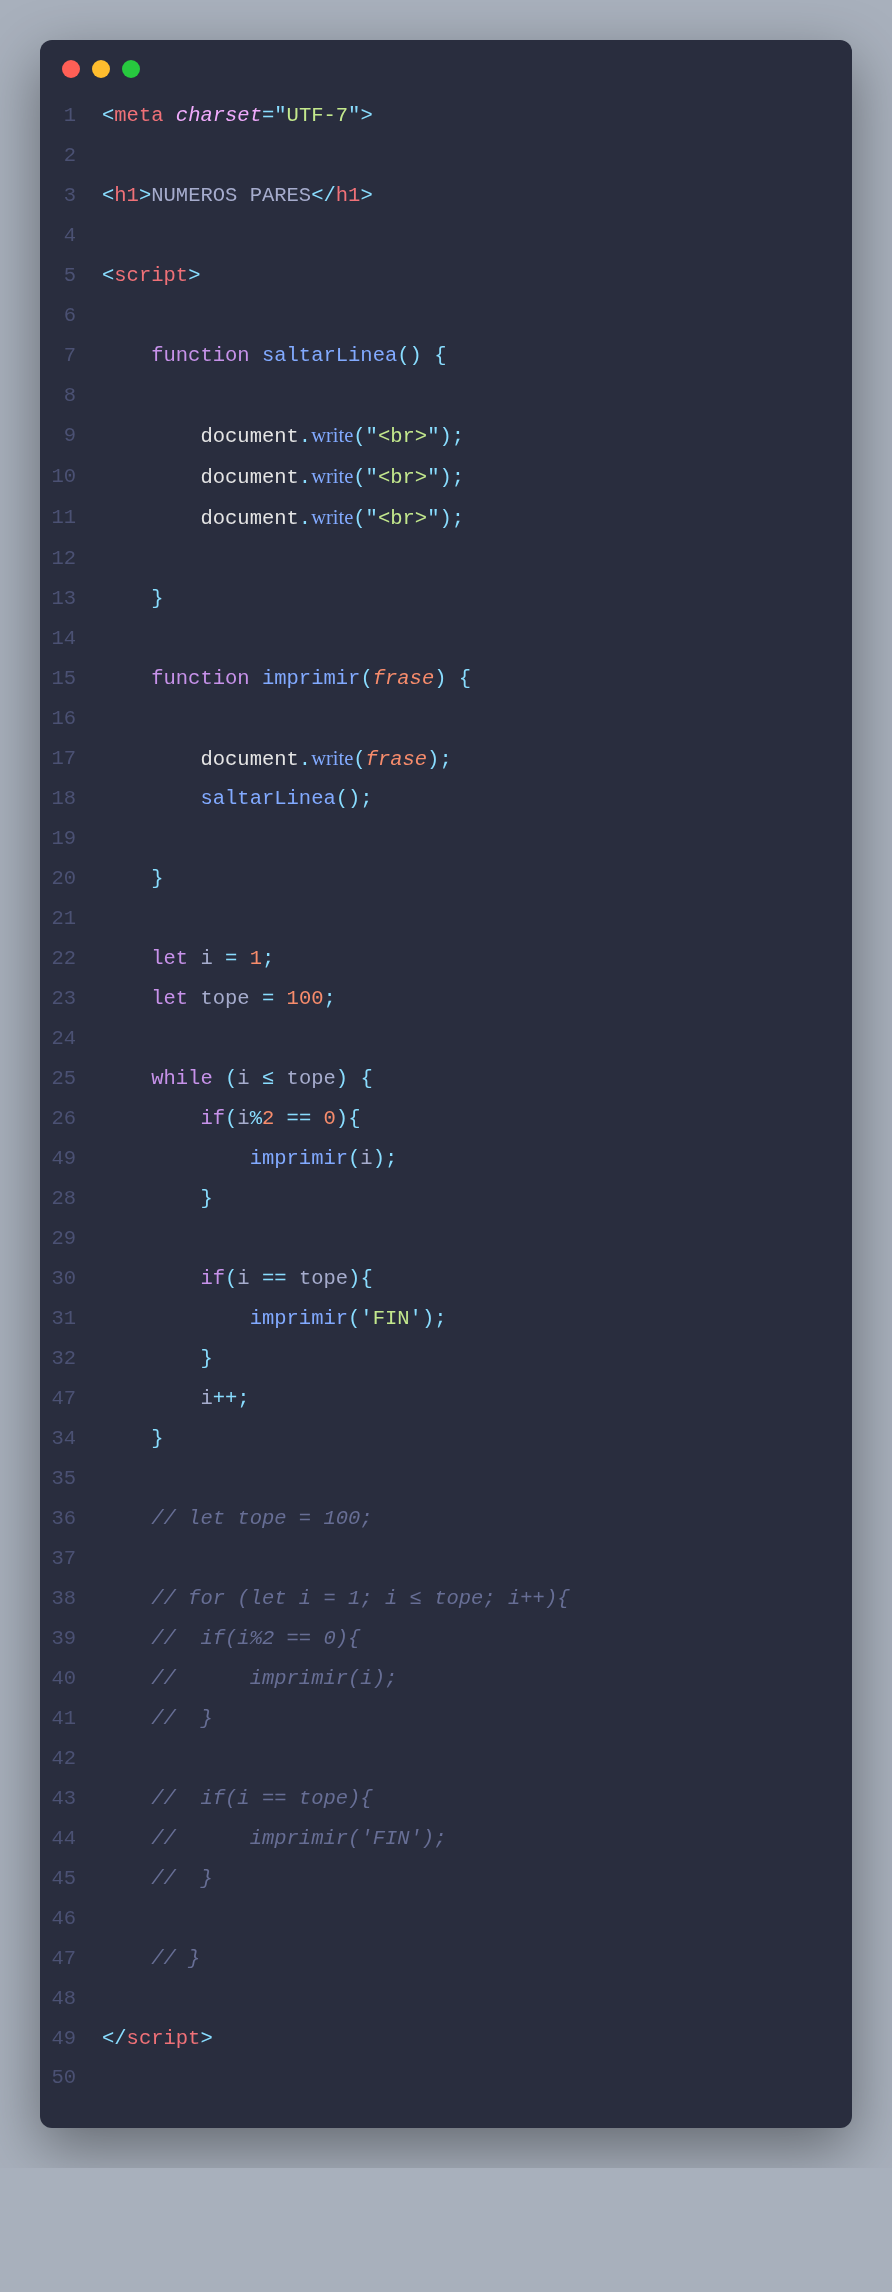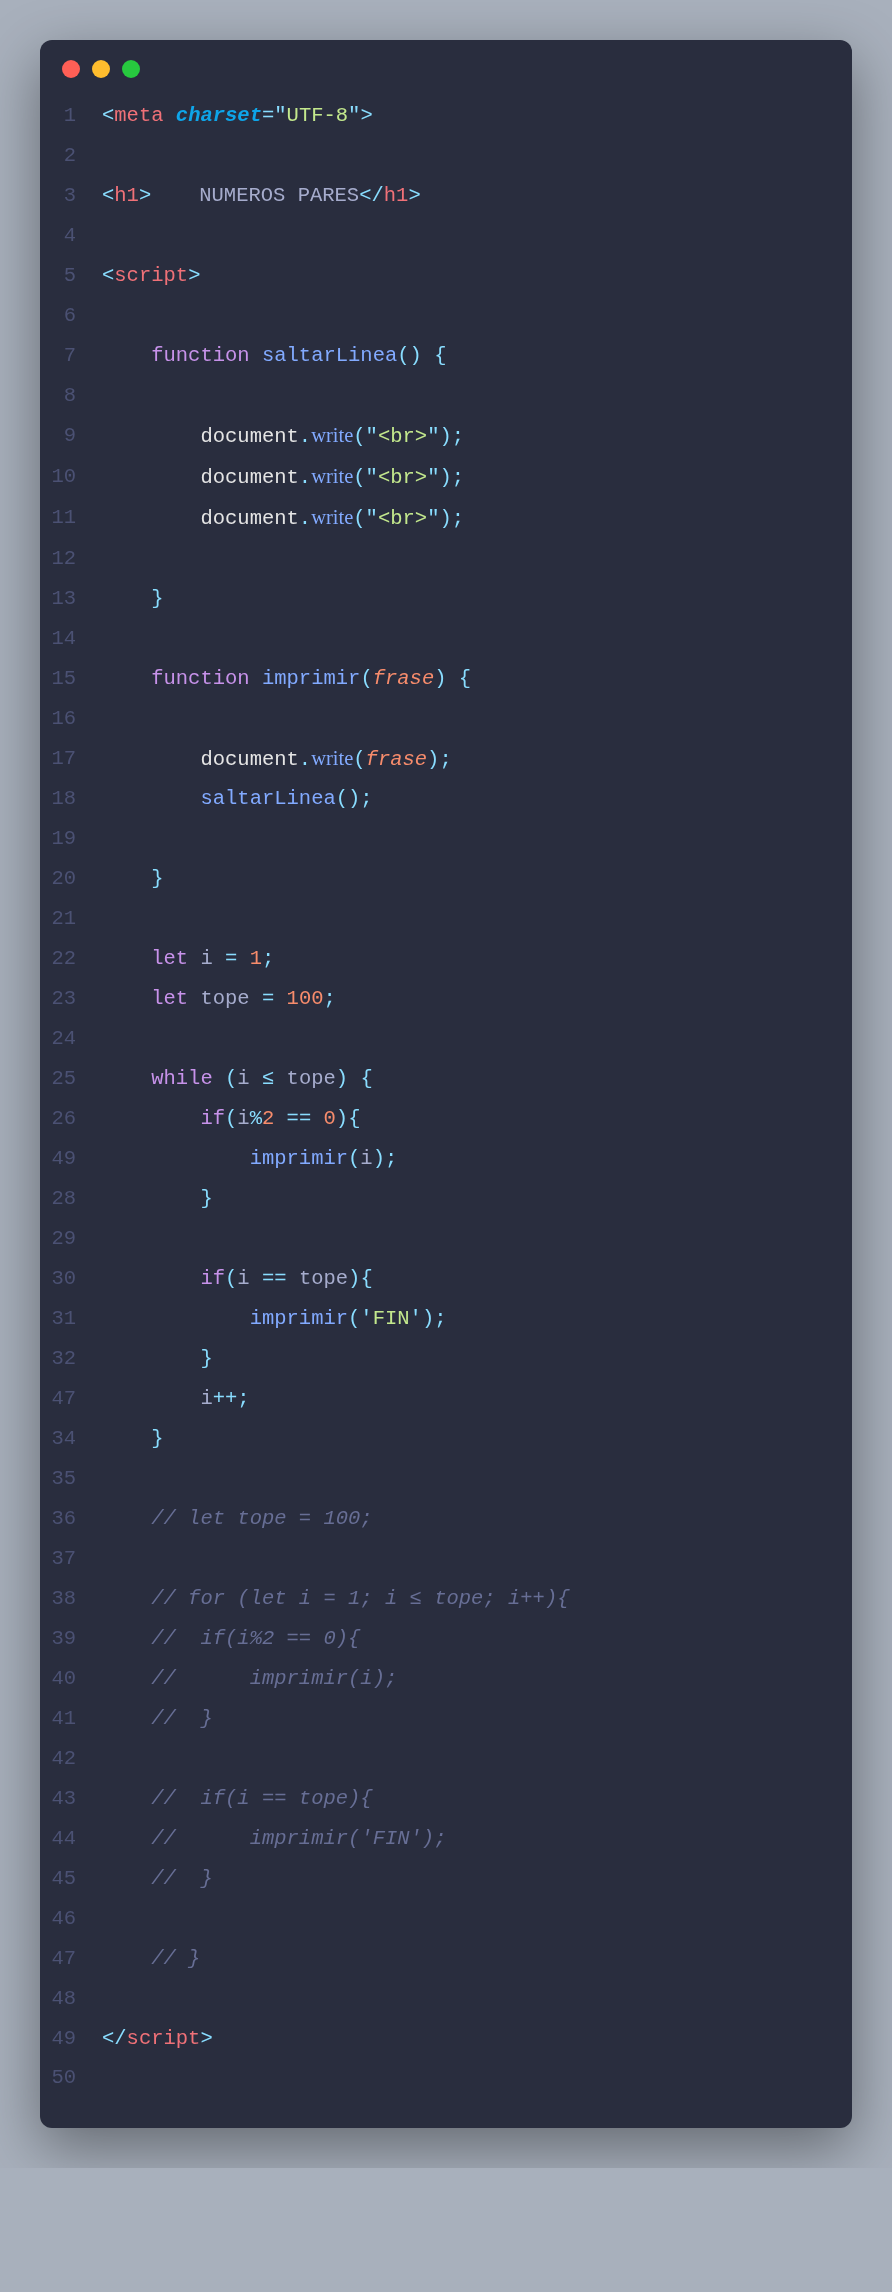--- a/index.html
+++ b/index.html
@@ -46,44 +46,44 @@
     padding-right: 26px;
     color: #4b5173;
     user-select: none;
     flex-shrink: 0;
   }
   .code {
     color: #a6accd;
   }
   .t-punct   { color: #89ddff; } 
   .t-tag     { color: #f07178; } 
-  .t-attr    { color: #0ea5e9; font-style: italic; font-weight: bold; } 
+  .t-attr    { color: #f0abfc; font-style: italic; } 
   .t-str     { color: #c3e88d; } 
   .t-kw      { color: #c792ea; } 
   .t-fn      { color: #82aaff; } 
   .t-var     { color: #a6accd; }
   .t-param   { color: #f78c6c; font-style: italic; }
   .t-obj     { color: #e5e5e5; }
   .t-prop    { color: #82aaff; font-family: Liberation Serif, serif; }
   .t-num     { color: #f78c6c; }
   .t-op      { color: #89ddff; }
   .t-comment { color: #676e95; font-style: italic; }
-  .t-text    { color: #a6accd; margin-left: 48px; }
+  .t-text    { color: #a6accd; }
 </style>
 </head>
 <body>
 
 <div class="window">
   <div class="titlebar">
     <div class="dot dot-red"></div>
     <div class="dot dot-yellow"></div>
     <div class="dot dot-green"></div>
   </div>
   <div class="code-area" id="code-area">
-      <div class="line"><span class="gutter">1</span><span class="code"><span class="t-punct">&lt;</span><span class="t-tag">meta</span><span> </span><span class="t-attr">charset</span><span class="t-punct">=</span><span class="t-punct">"</span><span class="t-str">UTF-8</span><span class="t-punct">"</span><span class="t-punct">&gt;</span></span></div>
+      <div class="line"><span class="gutter">1</span><span class="code"><span class="t-punct">&lt;</span><span class="t-tag">meta</span><span> </span><span class="t-attr">charset</span><span class="t-punct">=</span><span class="t-punct">"</span><span class="t-str">UTF-7</span><span class="t-punct">"</span><span class="t-punct">&gt;</span></span></div>
       <div class="line"><span class="gutter">2</span><span class="code">&nbsp;</span></div>
       <div class="line"><span class="gutter">3</span><span class="code"><span class="t-punct">&lt;</span><span class="t-tag">h1</span><span class="t-punct">&gt;</span><span class="t-text">NUMEROS PARES</span><span class="t-punct">&lt;/</span><span class="t-tag">h1</span><span class="t-punct">&gt;</span></span></div>
       <div class="line"><span class="gutter">4</span><span class="code">&nbsp;</span></div>
       <div class="line"><span class="gutter">5</span><span class="code"><span class="t-punct">&lt;</span><span class="t-tag">script</span><span class="t-punct">&gt;</span></span></div>
       <div class="line"><span class="gutter">6</span><span class="code">&nbsp;</span></div>
       <div class="line"><span class="gutter">7</span><span class="code"><span>    </span><span class="t-kw">function</span><span> </span><span class="t-fn">saltarLinea</span><span class="t-punct">()</span><span> </span><span class="t-punct">{</span></span></div>
       <div class="line"><span class="gutter">8</span><span class="code">&nbsp;</span></div>
       <div class="line"><span class="gutter">9</span><span class="code"><span>        </span><span class="t-obj">document</span><span class="t-punct">.</span><span class="t-prop">write</span><span class="t-punct">(</span><span class="t-punct">"</span><span class="t-str">&lt;br&gt;</span><span class="t-punct">"</span><span class="t-punct">);</span></span></div>
       <div class="line"><span class="gutter">10</span><span class="code"><span>        </span><span class="t-obj">document</span><span class="t-punct">.</span><span class="t-prop">write</span><span class="t-punct">(</span><span class="t-punct">"</span><span class="t-str">&lt;br&gt;</span><span class="t-punct">"</span><span class="t-punct">);</span></span></div>
       <div class="line"><span class="gutter">11</span><span class="code"><span>        </span><span class="t-obj">document</span><span class="t-punct">.</span><span class="t-prop">write</span><span class="t-punct">(</span><span class="t-punct">"</span><span class="t-str">&lt;br&gt;</span><span class="t-punct">"</span><span class="t-punct">);</span></span></div>

